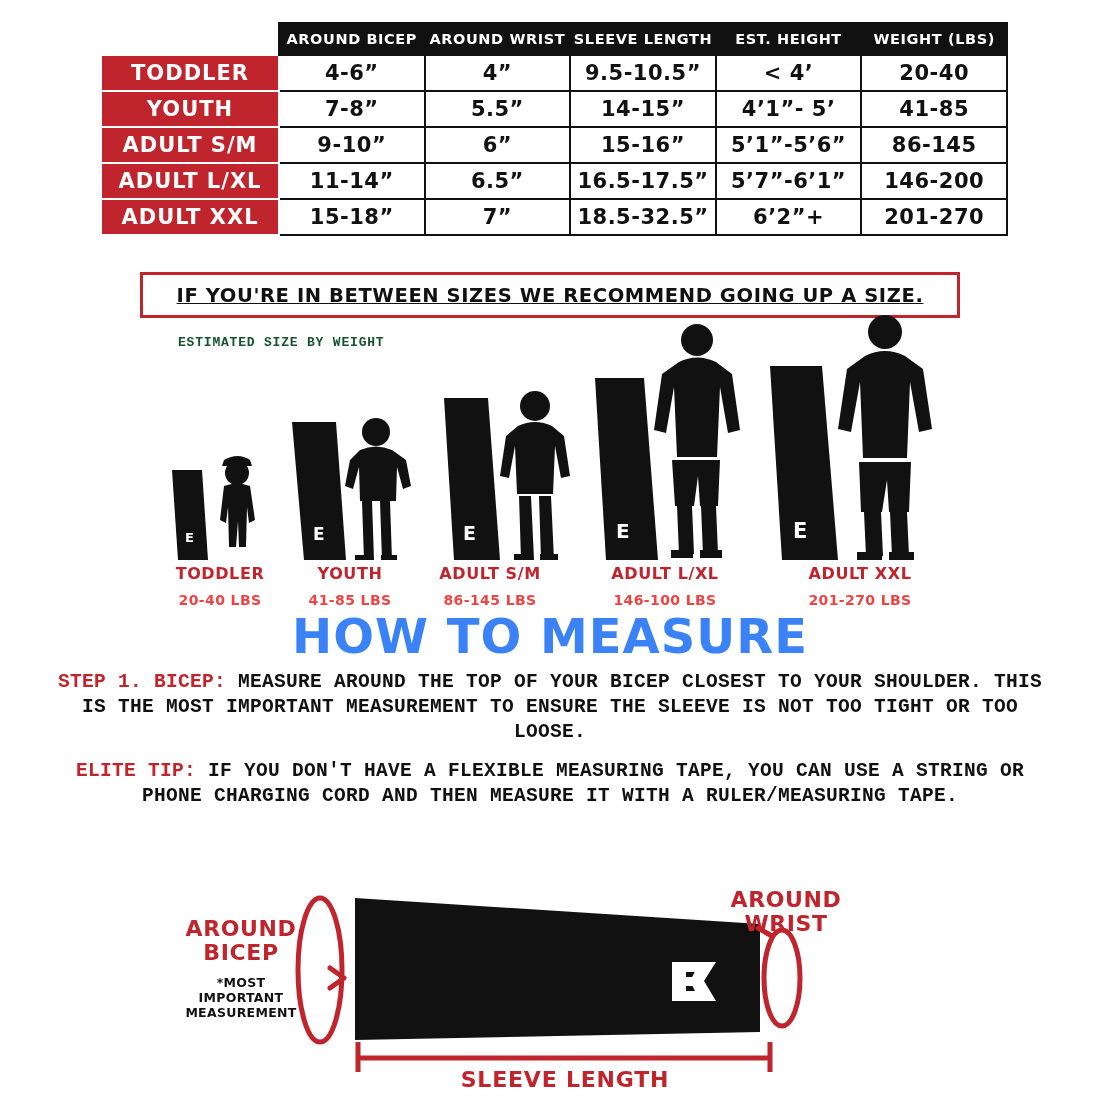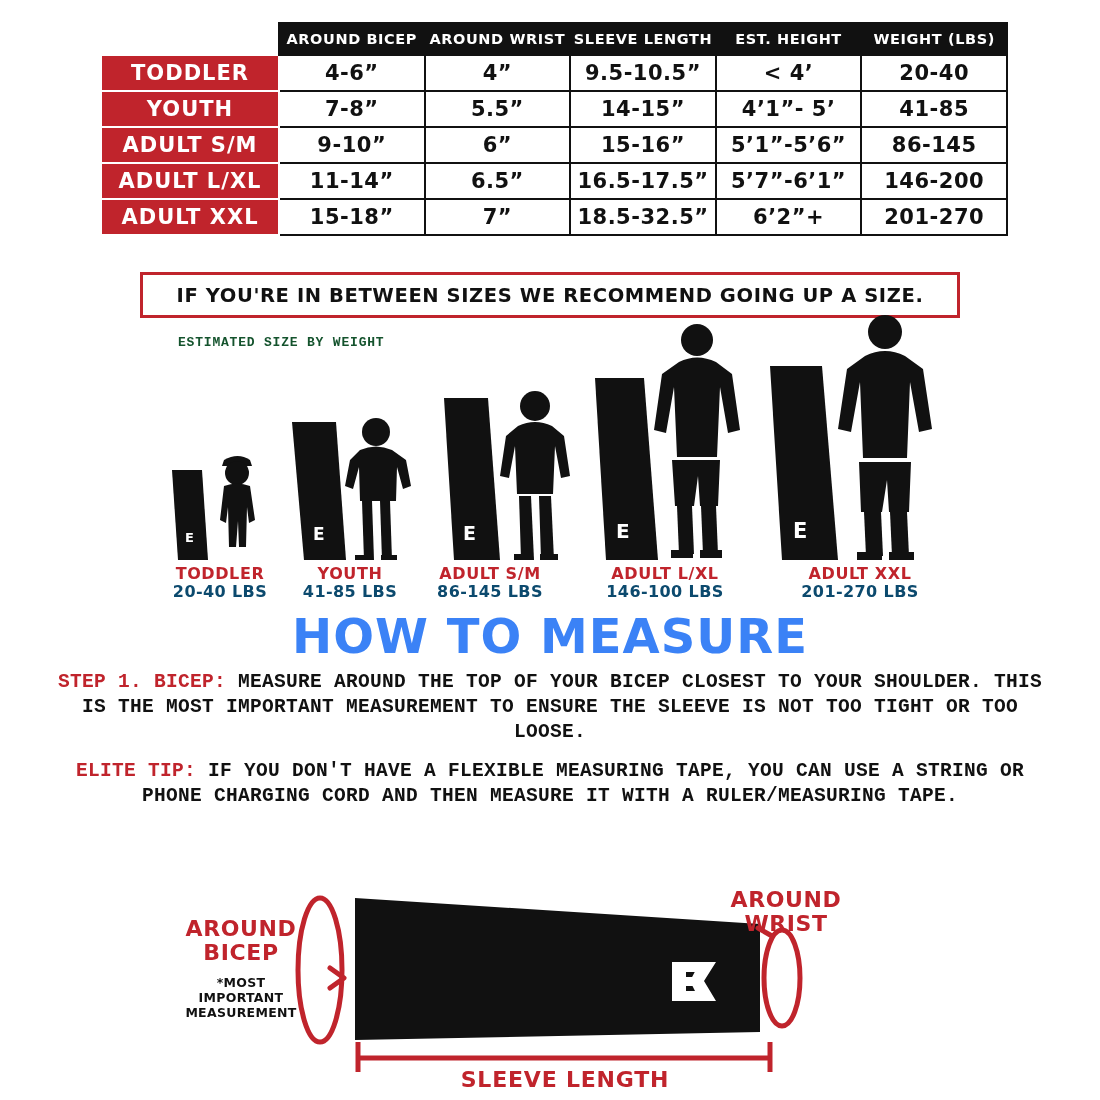--- a/index.html
+++ b/index.html
@@ -68,20 +68,21 @@
     width: 820px;
     border: 3px solid #c0242c;
     text-align: center;
     font-family: "DejaVu Sans", sans-serif;
     font-weight: bold;
     font-size: 19.5px;
     letter-spacing: 0.6px;
     padding: 9px 0 8px 0;
     color: #111111;
     box-sizing: border-box;
+    text-decoration: underline;
   }
 
   
   .est-title {
     position: absolute;
     left: 178px;
     top: 335px;
     font-family: Liberation Mono, monospace;
     font-weight: bold;
     font-size: 13px;
@@ -109,24 +110,25 @@
     font-weight: bold;
     line-height: 1.15;
   }
   .lbl .name {
     color: #c0242c;
     font-size: 16px;
     letter-spacing: 0.6px;
     display: block;
   }
   .lbl .wt {
-    color: #0c4a6e;
-    font-size: 16px;
+    color: #ef4444;
+    font-size: 14px;
     letter-spacing: 0.4px;
     display: block;
+    margin-top: 9px;
   }
 
   
   .how-title {
     position: absolute;
     left: 0;
     top: 608px;
     width: 1100px;
     text-align: center;
     font-family: "DejaVu Sans", sans-serif;

